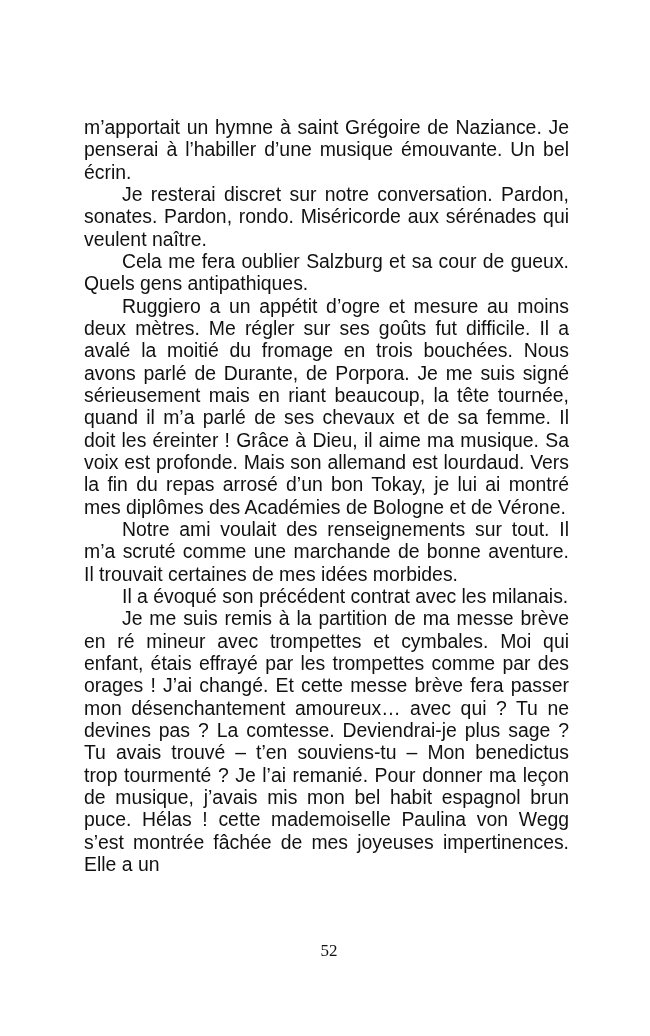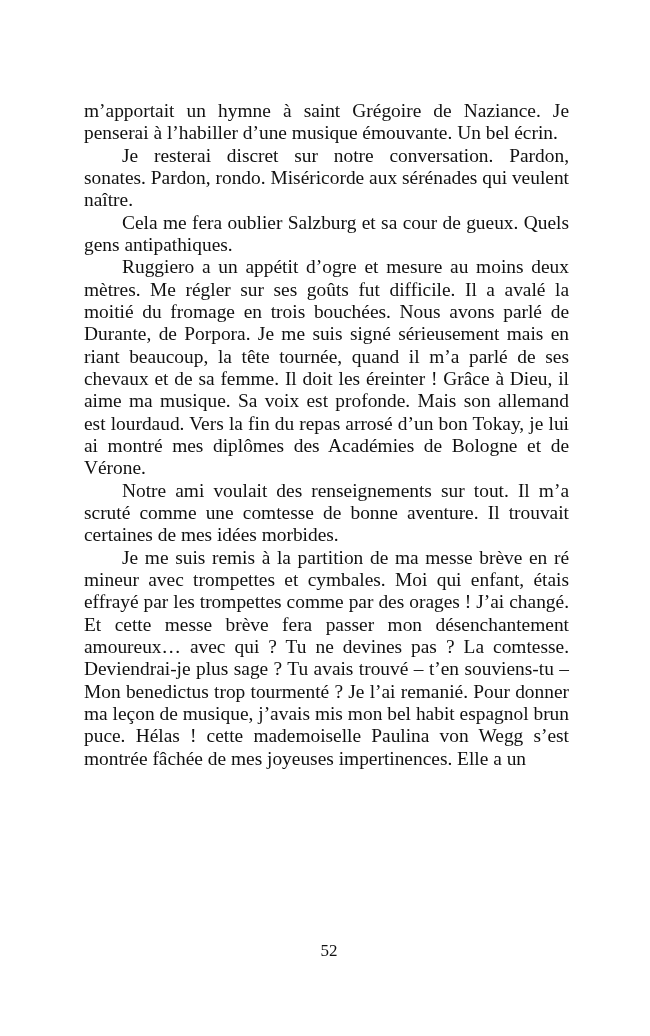--- a/index.html
+++ b/index.html
@@ -1,22 +1,22 @@
 <!DOCTYPE html>
 <html><head>
 <meta charset="utf-8">
 <style>
   html, body { margin: 0; padding: 0; background: #ffffff; }
   body { width: 650px; height: 1036px; position: relative; overflow: hidden; }
   .page {
     position: absolute;
     left: 84px;
-    top: 100px;
+    top: 116px;
     width: 485px;
-    font-family: Liberation Serif, serif;
+    font-family: Liberation Sans, sans-serif;
     font-size: 19.4px;
     line-height: 22.33px;
     color: #111111;
   }
   .para {
     margin: 0;
     text-align: justify;
     text-indent: 0;
   }
   .para.indent { text-indent: 38px; }
@@ -33,17 +33,18 @@
   }
 </style>
 </head>
 <body>
 
 <div class="page">
   <p class="para first">m’apportait un hymne à saint Grégoire de Naziance. Je penserai à l’habiller d’une musique émouvante. Un bel écrin.</p>
   <p class="para indent">Je resterai discret sur notre conversation. Pardon, sonates. Pardon, rondo. Miséricorde aux sérénades qui veulent naître.</p>
   <p class="para indent">Cela me fera oublier Salzburg et sa cour de gueux. Quels gens antipathiques.</p>
   <p class="para indent">Ruggiero a un appétit d’ogre et mesure au moins deux mètres. Me régler sur ses goûts fut difficile. Il a avalé la moitié du fromage en trois bouchées. Nous avons parlé de Durante, de Porpora. Je me suis signé sérieusement mais en riant beaucoup, la tête tournée, quand il m’a parlé de ses chevaux et de sa femme. Il doit les éreinter ! Grâce à Dieu, il aime ma musique. Sa voix est profonde. Mais son allemand est lourdaud. Vers la fin du repas arrosé d’un bon Tokay, je lui ai montré mes diplômes des Académies de Bologne et de Vérone.</p>
-  <p class="para indent">Notre ami voulait des renseignements sur tout. Il m’a scruté comme une comtesse de bonne aventure. Il trouvait certaines de mes idées morbides.</p>
+  <p class="para indent">Notre ami voulait des renseignements sur tout. Il m’a scruté comme une marchande de bonne aventure. Il trouvait certaines de mes idées morbides.</p>
+  <p class="para indent">Il a évoqué son précédent contrat avec les milanais.</p>
   <p class="para indent">Je me suis remis à la partition de ma messe brève en ré mineur avec trompettes et cymbales. Moi qui enfant, étais effrayé par les trompettes comme par des orages ! J’ai changé. Et cette messe brève fera passer mon désenchantement amoureux… avec qui ? Tu ne devines pas ? La comtesse. Deviendrai-je plus sage ? Tu avais trouvé – t’en souviens-tu – Mon benedictus trop tourmenté ? Je l’ai remanié. Pour donner ma leçon de musique, j’avais mis mon bel habit espagnol brun puce. Hélas ! cette mademoiselle Paulina von Wegg s’est montrée fâchée de mes joyeuses impertinences. Elle a un</p>
 </div>
 
 <div class="page-number">52</div>
 
 </body></html>

